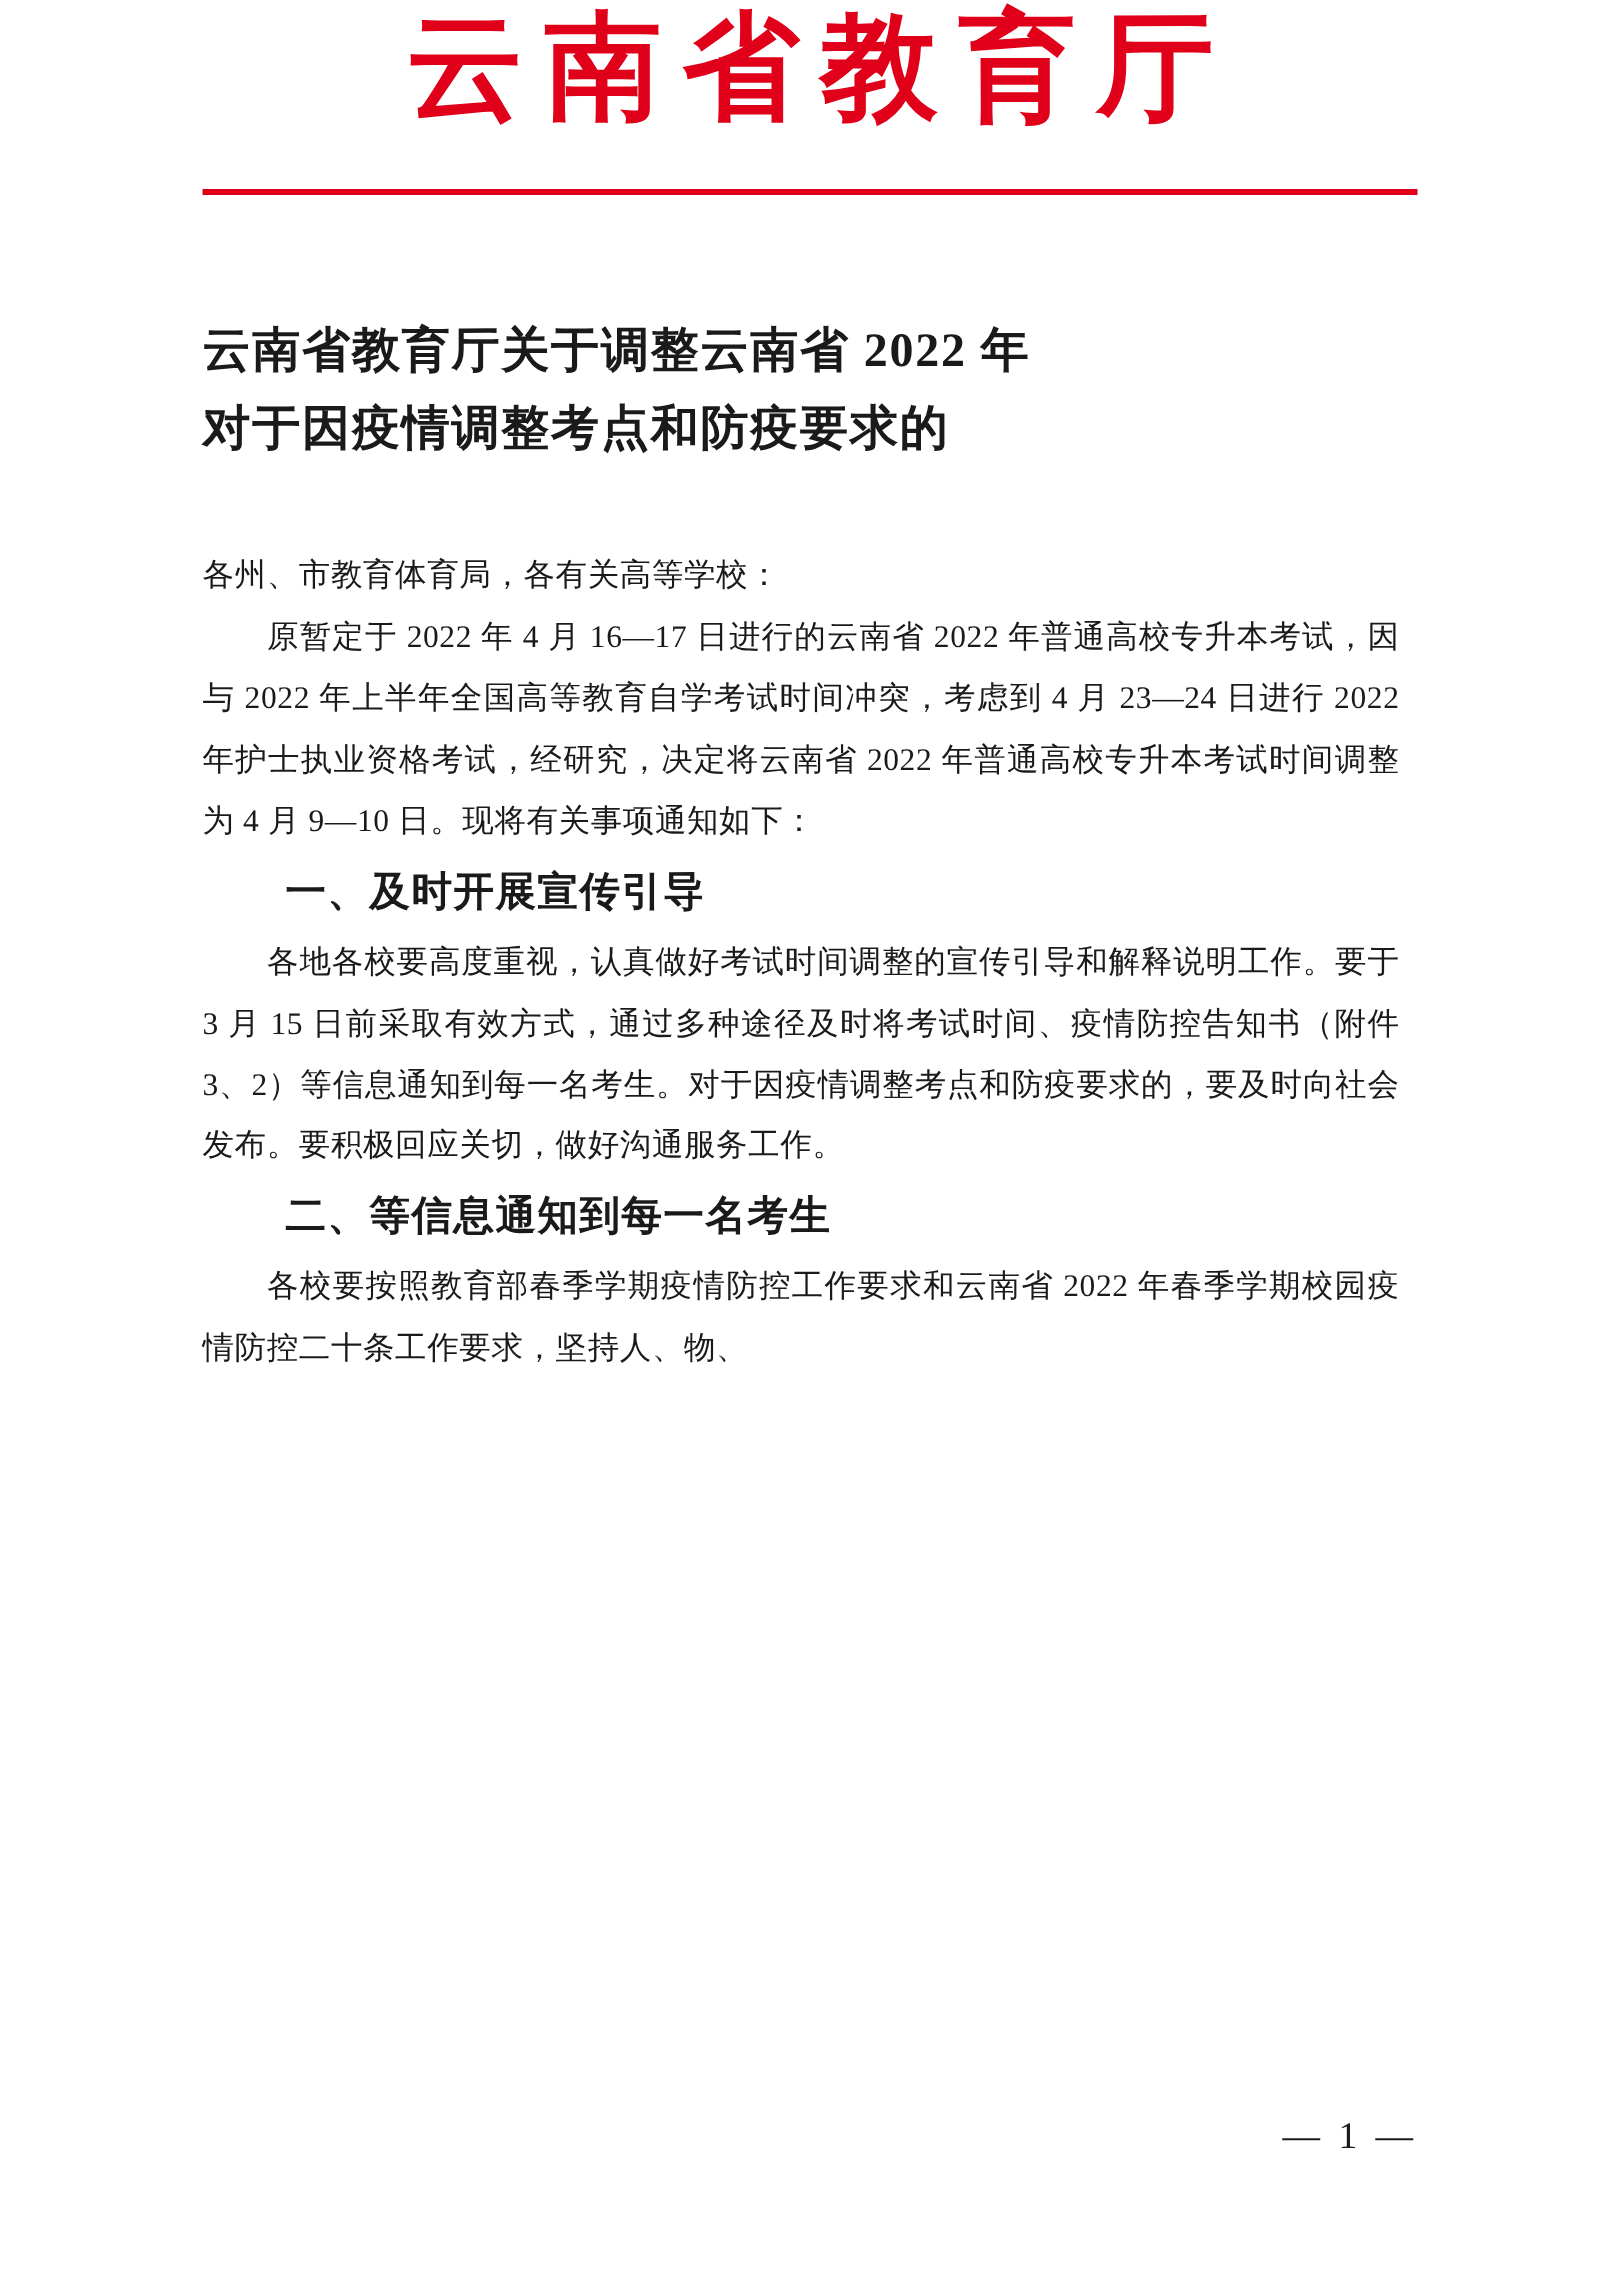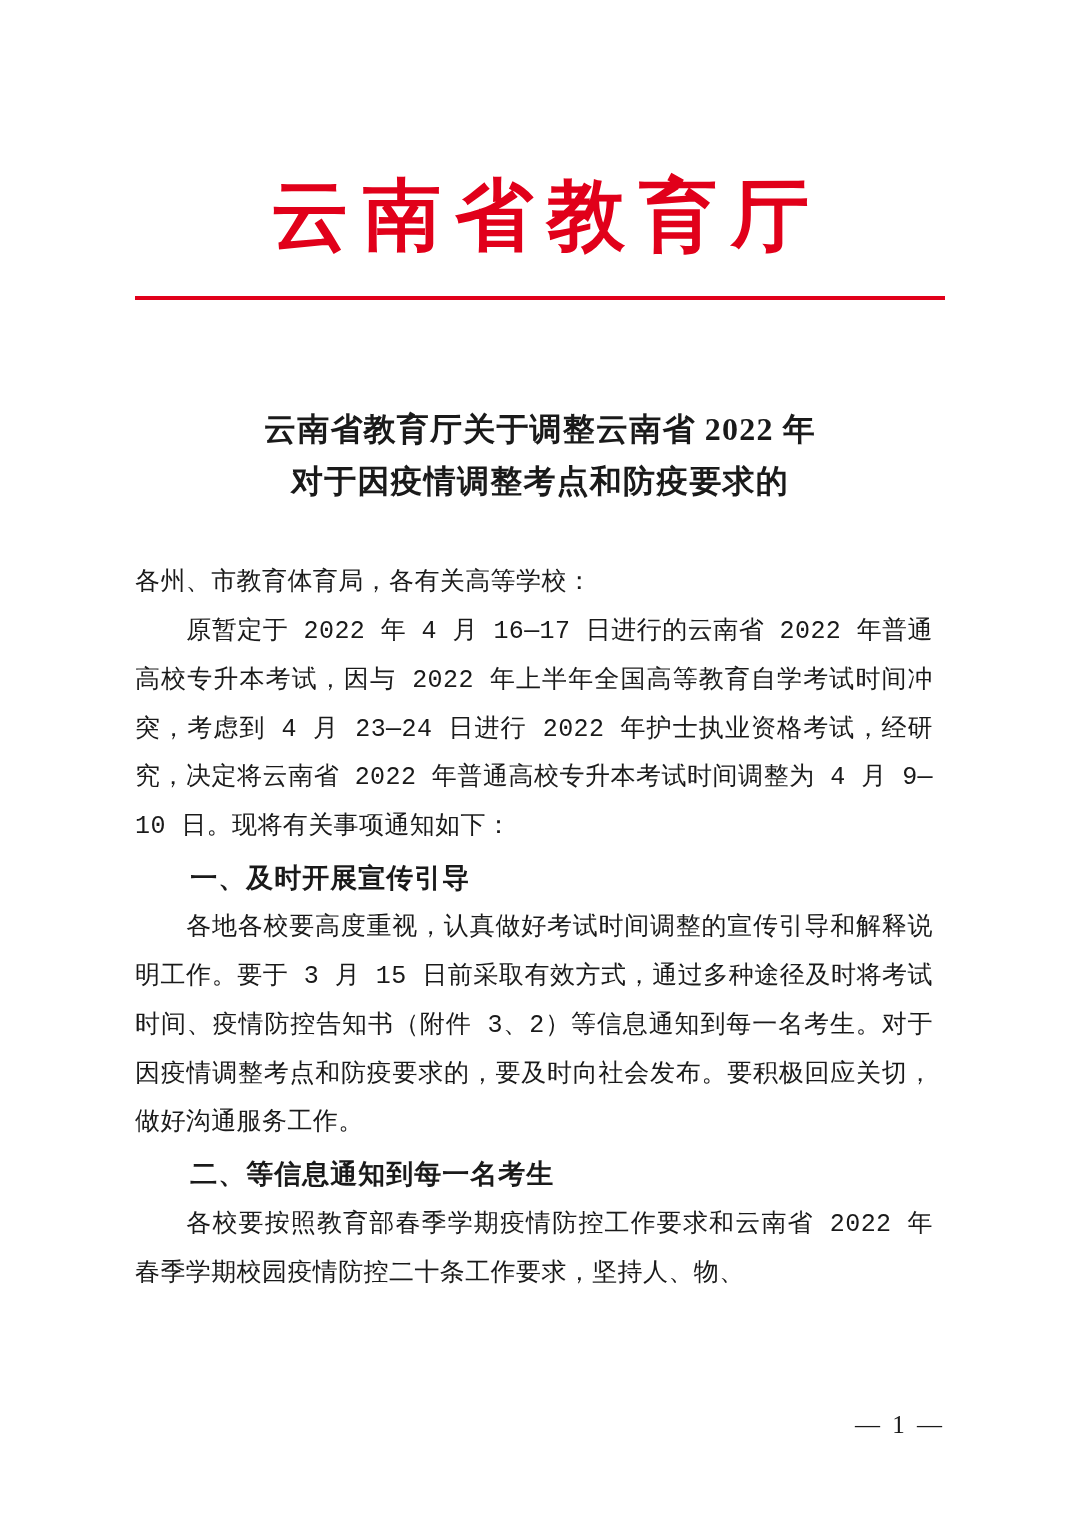--- a/index.html
+++ b/index.html
@@ -18,21 +18,20 @@
   .page {
     width: 1080px;
     height: 1527px;
     box-sizing: border-box;
     padding: 0 135px;
     position: relative;
   }
 
   
   .letterhead {
-    padding-top: 170px;
     text-align: center;
   }
   .letterhead-title {
     color: #e1001a;
     font-family: "DejaVu Serif", "Liberation Serif", serif;
     font-weight: bold;
     font-size: 78px;
     letter-spacing: 14px;
     line-height: 1.15;
     margin: 0;
@@ -41,44 +40,43 @@
   }
   .letterhead-rule {
     margin-top: 36px;
     height: 4px;
     background: #e1001a;
     width: 100%;
   }
 
   
   .doc-title {
-    margin-top: 104px;
-    text-align: center;
+    margin-top: 78px;
+    text-align: left;
     font-weight: bold;
     font-size: 32px;
     line-height: 1.62;
     letter-spacing: 1.2px;
   }
   .doc-title .line {
     display: block;
     white-space: nowrap;
   }
 
   
   .body-block {
     margin-top: 52px;
   }
   p.para {
     margin: 0 12px 0 0;
-    font-size: 25px;
+    font-size: 21px;
     line-height: 1.95;
     letter-spacing: 0.4px;
     text-align: justify;
     text-justify: inter-ideograph;
-    font-family: Liberation Mono, monospace;
   }
   p.salutation {
     text-indent: 0;
   }
   p.indent {
     text-indent: 2.05em;
   }
   h3.section {
     margin: 0;
     font-size: 27px;

